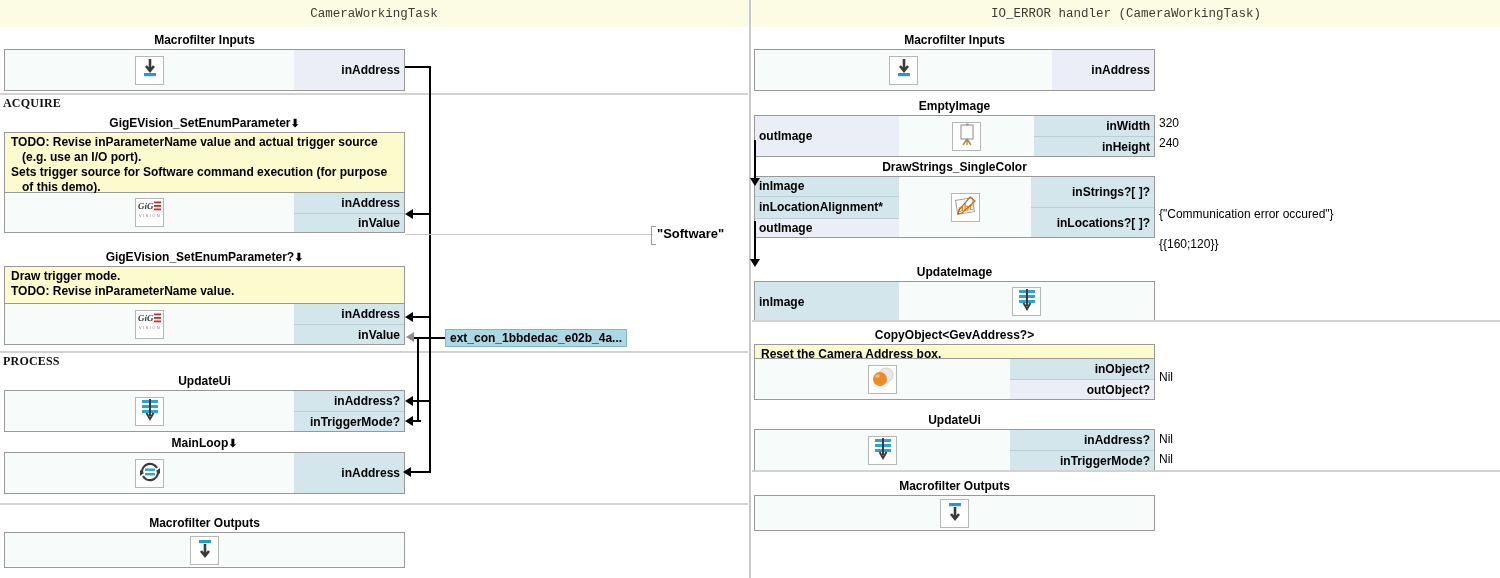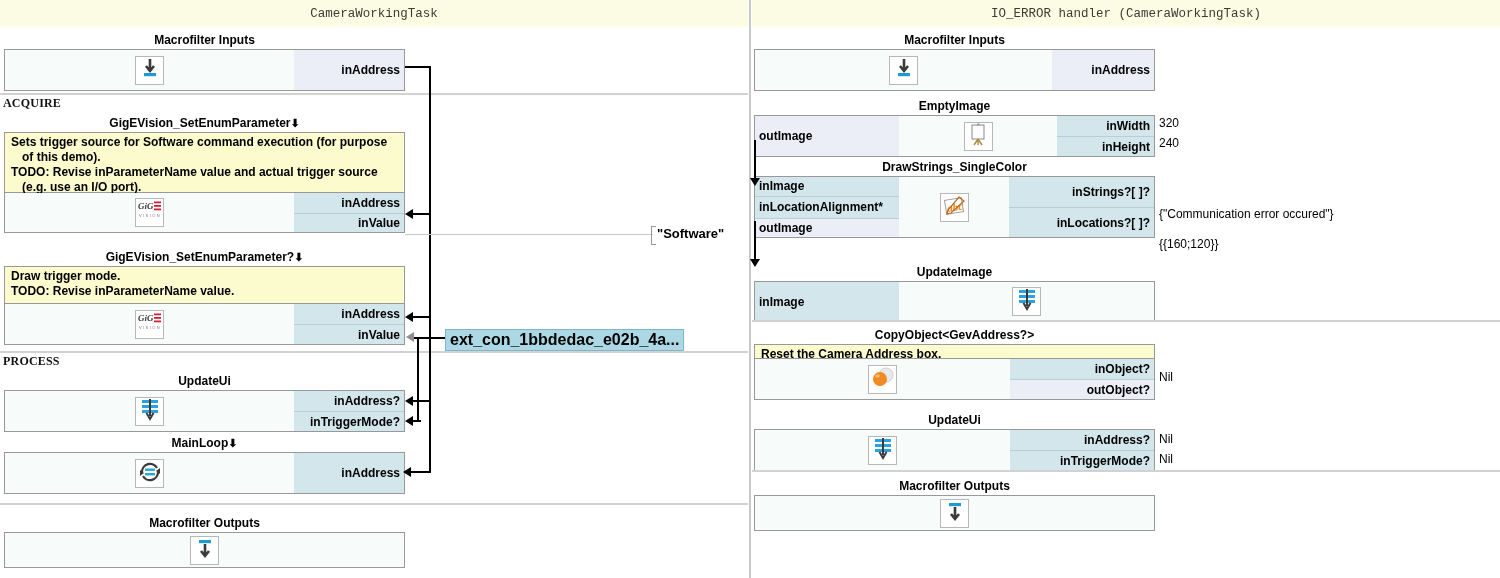--- a/index.html
+++ b/index.html
@@ -112,21 +112,21 @@
   .arrow.gray{border-right-color:#8e8e8e;}
   .arrow-dn{
     position:absolute;width:0;height:0;
     border-left:5px solid transparent;border-right:5px solid transparent;
     border-top:8px solid #000;
   }
 
   
   .chip{
     position:absolute;background:#abd8e4;border:1px solid #7fb6c6;
-    font-size:16px;font-weight:700;color:#000;
+    font-size:12px;font-weight:700;color:#000;
     padding:1px 4px;white-space:nowrap;box-sizing:border-box;
   }
   .lit{
     position:absolute;font-size:13px;font-weight:700;color:#000;
     white-space:nowrap;
   }
   .lit-bracket{
     position:absolute;border-left:1px solid #9a9a9a;
     border-top:1px solid #9a9a9a;border-bottom:1px solid #9a9a9a;
     width:4px;
@@ -163,22 +163,22 @@
   </div>
 
   <div class="sec-rule" style="left:0;top:93px;width:748px;"></div>
   <div class="sec-label" style="left:3px;top:96px;">ACQUIRE</div>
 
   <div class="blk" style="left:4px;top:115px;width:401px;">
     <div class="blk-title">
       <span>GigEVision_SetEnumParameter</span><span class="dn">⬇</span>
     </div>
     <div class="comment" style="height:60px;">
+      <span class="ind">TODO: Revise inParameterName value and actual trigger source (e.g. use an I/O port).</span>
       <span class="ind">Sets trigger source for Software command execution (for purpose of this demo).</span>
-      <span class="ind">TODO: Revise inParameterName value and actual trigger source (e.g. use an I/O port).</span>
     </div>
     <div class="blk-body" style="height:41px;">
       <div class="col-icon">
         <span class="ico">
           <svg width="25" height="20" viewBox="0 0 25 20">
             <text x="1" y="10" font-family="Liberation Serif, serif" font-size="9" font-style="italic" font-weight="bold" fill="#3c3c3c">GiG</text>
             <rect x="17" y="2.5" width="7" height="1.8" fill="#cf2233"></rect>
             <rect x="17" y="6" width="7" height="1.8" fill="#cf2233"></rect>
             <rect x="17" y="9.5" width="7" height="1.8" fill="#cf2233"></rect>
             <text x="2" y="18" font-family="Liberation Sans, sans-serif" font-size="4" letter-spacing="1.4" fill="#7a7a7a">VISION</text>
@@ -330,21 +330,21 @@
       </div>
       <div class="col-icon">
         <span class="ico">
           <svg width="22" height="24" viewBox="0 0 22 24">
             <rect x="5" y="2" width="12" height="14" fill="#fdfdfd" stroke="#8a8a8a" stroke-width="1"></rect>
             <path d="M11 16 L7 22 M11 16 L15 22 M11 16 L11 22" stroke="#b08a3c" stroke-width="1.4" fill="none"></path>
             <rect x="10" y="0.5" width="2.5" height="2" fill="#9a9a9a"></rect>
           </svg>
         </span>
       </div>
-      <div class="col-in" style="width:97px;">
+      <div class="col-in" style="width:120px;">
         <div class="port in" style="height:20px;">inWidth</div>
         <div class="port in sep" style="height:20px;">inHeight</div>
       </div>
     </div>
   </div>
   <div class="val" style="left:1159px;top:116px;">320</div>
   <div class="val" style="left:1159px;top:136px;">240</div>
 
   <div class="blk" style="left:754px;top:159px;width:401px;">
     <div class="blk-title">DrawStrings_SingleColor</div>
@@ -356,21 +356,21 @@
       </div>
       <div class="col-icon">
         <span class="ico">
           <svg width="24" height="24" viewBox="0 0 24 24">
             <rect x="3.5" y="5" width="17" height="14" fill="#fff" stroke="#9a9a9a" stroke-width="1" transform="rotate(-9 12 12)"></rect>
             <text x="5" y="17" font-family="Liberation Serif, serif" font-size="11" font-style="italic" font-weight="bold" fill="#e88a1c" transform="rotate(-9 12 12)">abc</text>
             <path d="M17 3 L22 7 L9 19 L5 20 L6 16 Z" fill="none" stroke="#c0641a" stroke-width="1.2"></path>
           </svg>
         </span>
       </div>
-      <div class="col-in" style="width:145px;">
+      <div class="col-in" style="width:123px;">
         <div class="port in" style="height:31px;">inStrings?[ ]?</div>
         <div class="port in sep" style="height:30px;">inLocations?[ ]?</div>
       </div>
     </div>
   </div>
   <div class="val" style="left:1159px;top:207px;">{"Communication error occured"}</div>
   <div class="val" style="left:1159px;top:237px;">{{160;120}}</div>
 
   <div class="blk" style="left:754px;top:264px;width:401px;">
     <div class="blk-title">UpdateImage</div>

